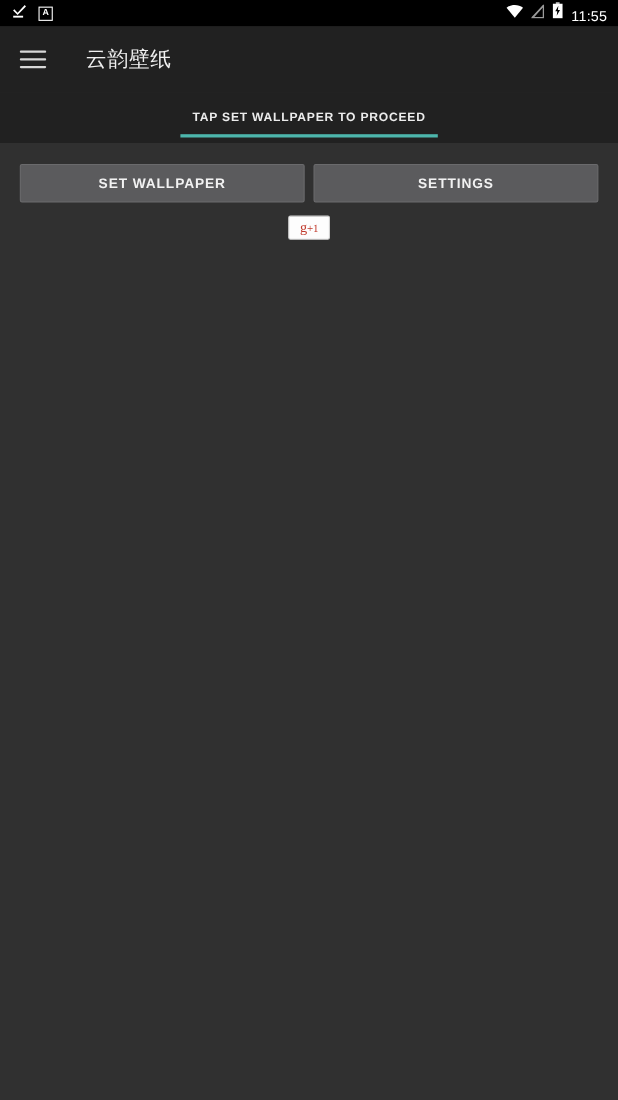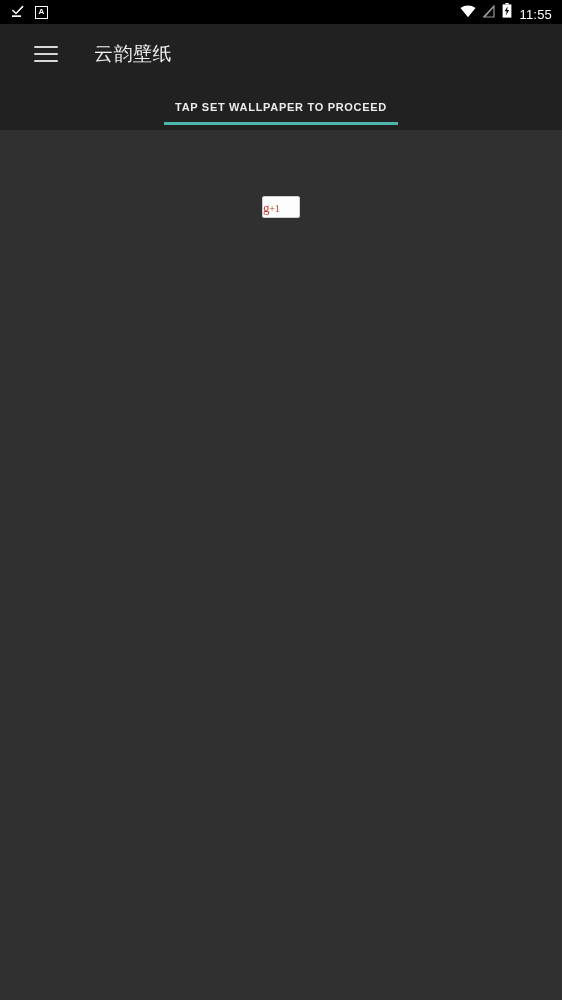--- a/index.html
+++ b/index.html
@@ -36,21 +36,21 @@
     color:#fff; font-size:8px; font-weight:bold;
     display:flex; align-items:center; justify-content:center;
     line-height:1;
   }
 
   
   .appbar {
     position:absolute; left:0; top:24px;
     width:562px; height:60px;
     background:#212121;
-    display:flex; align-items:center;padding-left:16px;
+    display:flex; align-items:center;
   }
   .hamburger {
     width:34px; height:60px;
     margin-left:18px;
     display:flex; flex-direction:column;
     align-items:flex-start; justify-content:center;
     gap:5px; cursor:pointer;
   }
   .hamburger span {
     display:block; width:24px; height:2px;
@@ -122,21 +122,21 @@
     position:absolute;
     left:0; top:66px;
     width:562px;
     display:flex; justify-content:center;
   }
   .gplus {
     width:38px; height:22px;
     background:#fdfdfd;
     border:1px solid #d0d0d0;
     border-radius:2px;
-    display:flex; align-items:center; justify-content:flex-start;
+    display:flex; align-items:center; justify-content:center;
     cursor:pointer;
   }
   .gplus-text {
     color:#c1392b;
     font-size:13px;
     font-family:"Liberation Serif", serif;
     line-height:1;
     letter-spacing:-0.2px;
   }
   .gplus-text .plusone { font-size:10px; }
@@ -190,20 +190,28 @@
 
   <div class="tabbar">
     <div class="tab">
       <span class="tab-label">TAP SET WALLPAPER TO PROCEED</span>
     </div>
   </div>
   <div class="tab-indicator"></div>
 
   <div class="content">
 
+    <div class="button-row">
+      <div class="mbutton">
+        <span class="mbutton-label">SET WALLPAPER</span>
+      </div>
+      <div class="mbutton">
+        <span class="mbutton-label">SETTINGS</span>
+      </div>
+    </div>
 
     <div class="gplus-wrap">
       <div class="gplus">
         <span class="gplus-text"><span>g</span><span class="plusone">+1</span></span>
       </div>
     </div>
 
   </div>
 
 </div>

